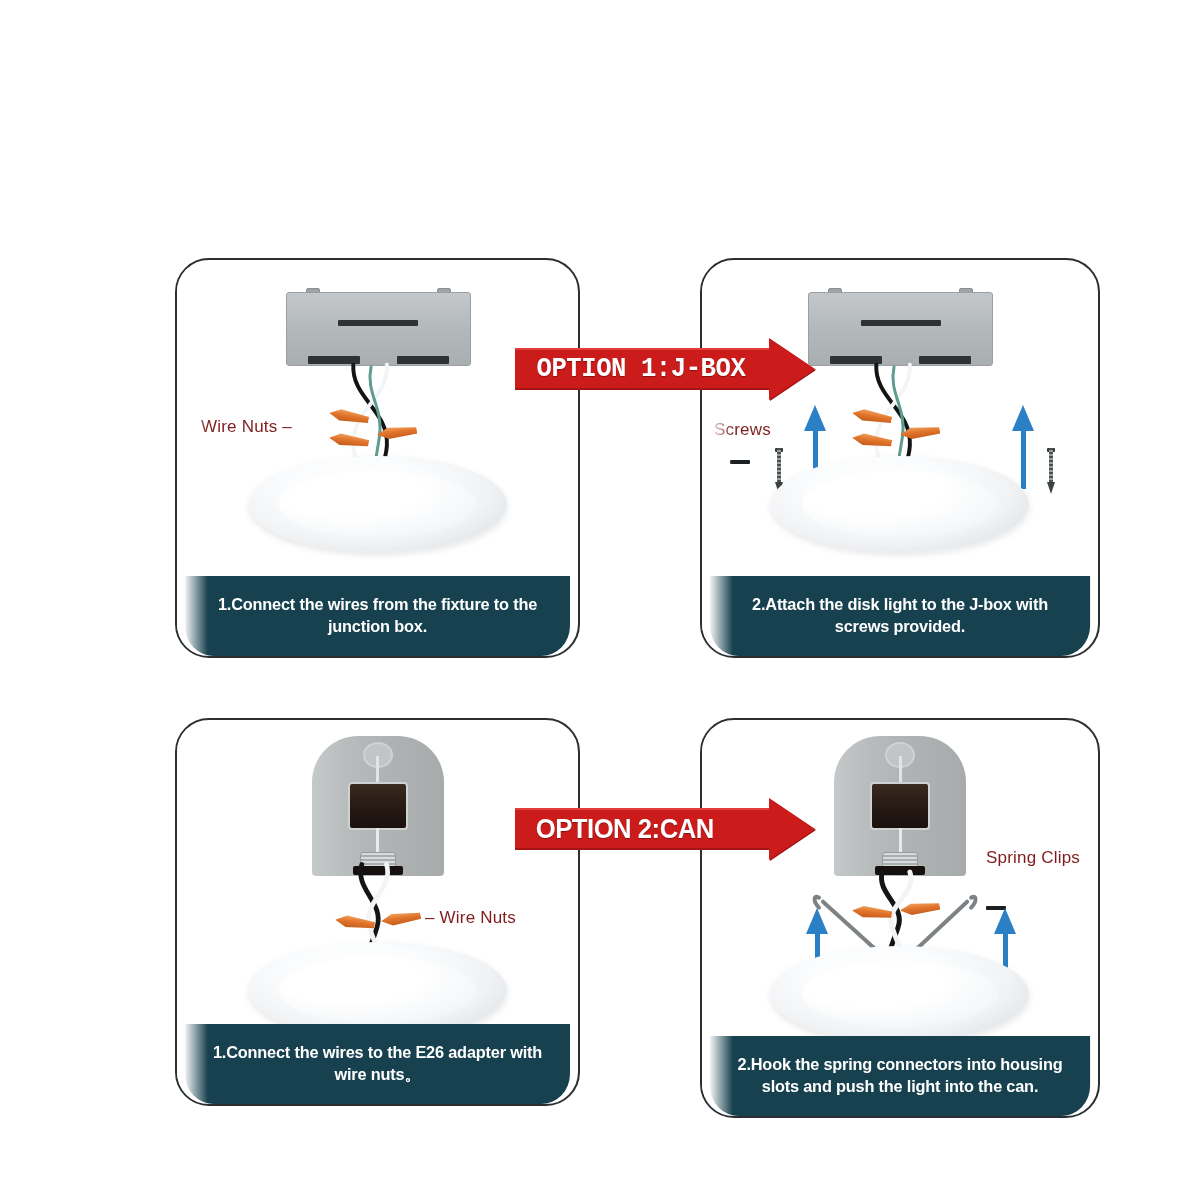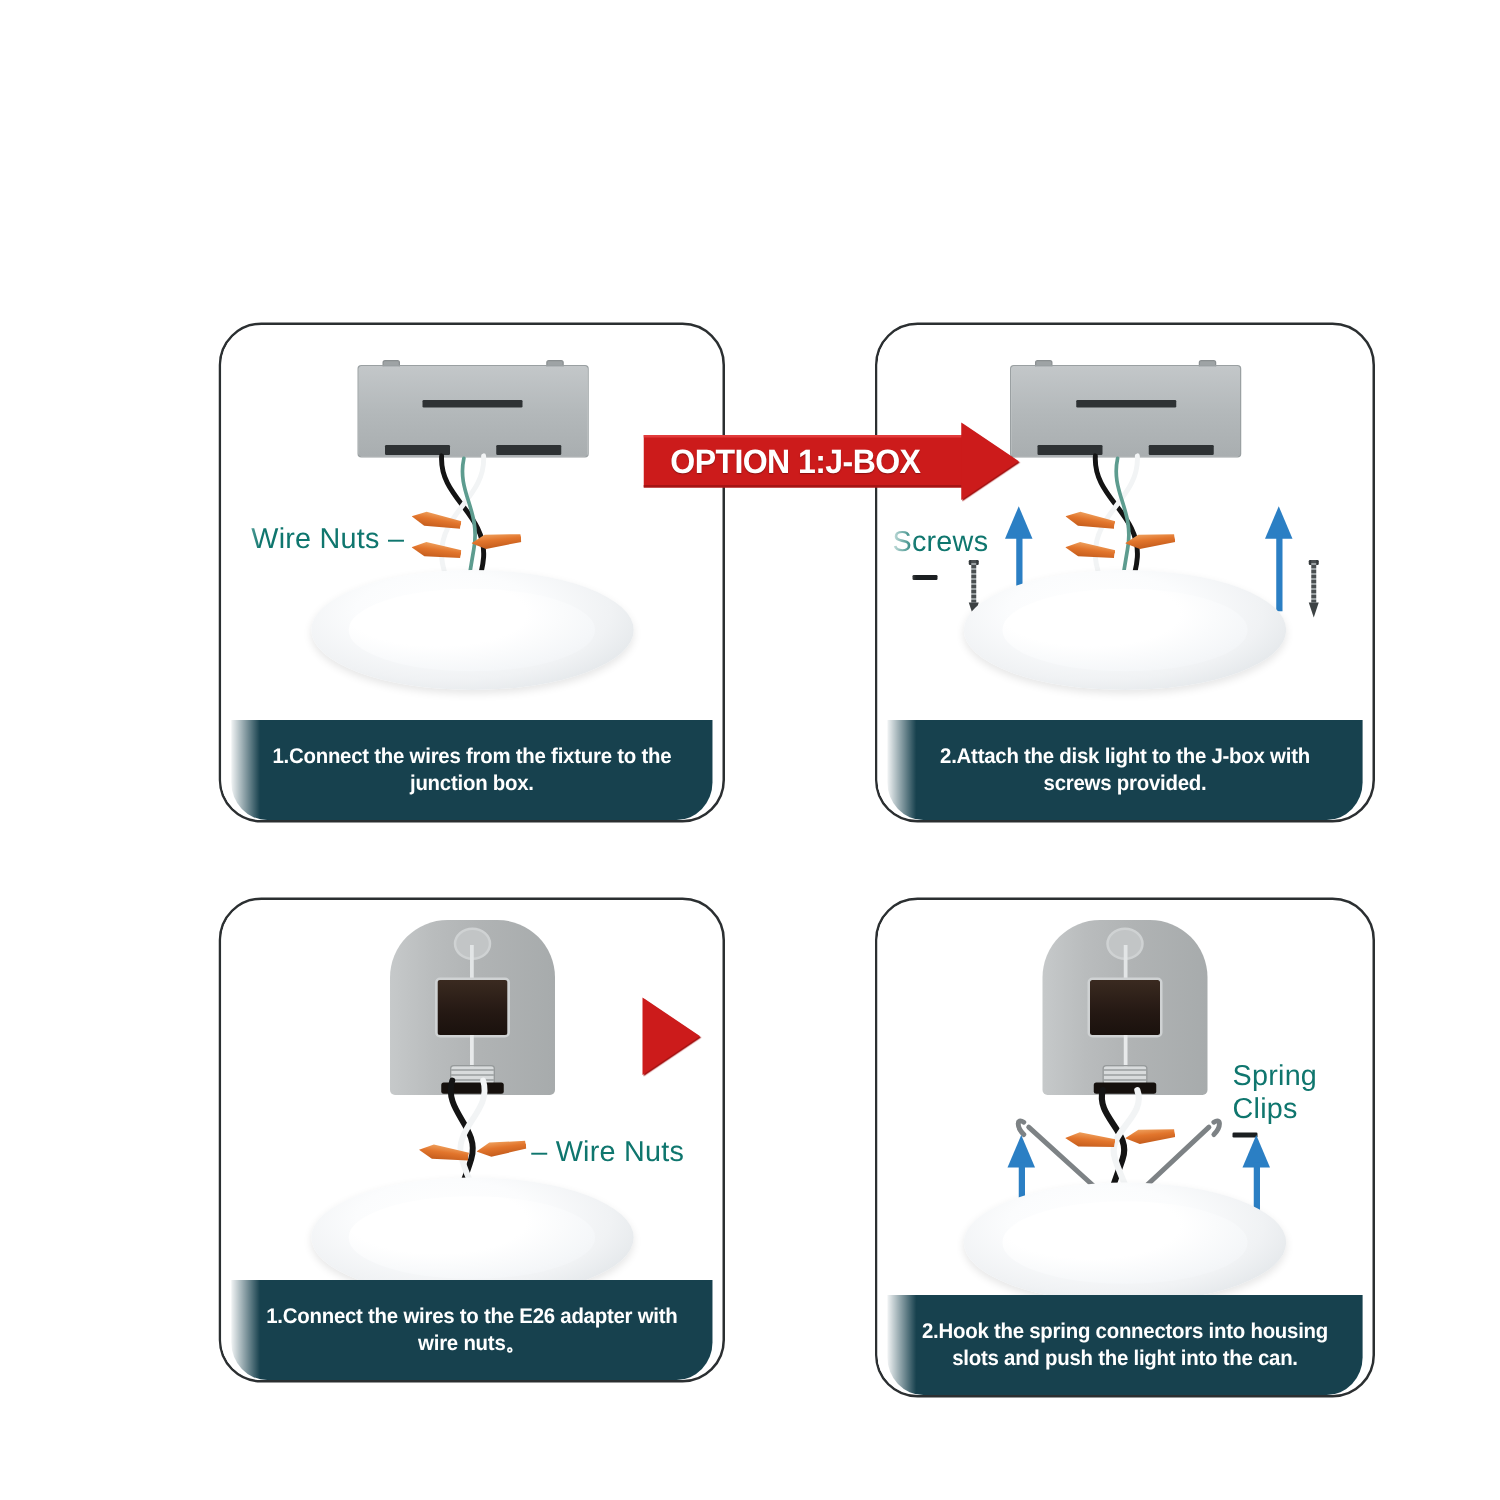--- a/index.html
+++ b/index.html
@@ -140,21 +140,21 @@
     color: #ffffff;
     font-weight: 700;
     font-size: 27px;
     letter-spacing: -0.5px;
     transform: scaleX(0.95);
     text-shadow: 0 1px 1px rgba(0,0,0,0.35);
     position: relative;
     z-index: 2;
   }
   .opt1 { left: 515px; top: 338px; }
-  .opt1 .shaft { width: 255px; }
+  .opt1 .shaft { width: 255px; font-family: Liberation Mono, monospace; }
   .opt2 { left: 515px; top: 798px; }
   .opt2 .shaft { width: 255px; }
 
   
   .jbox {
     position: absolute;
     width: 185px;
     height: 78px;
     left: 50%;
     margin-left: -92px;
@@ -307,22 +307,22 @@
     position: absolute;
     inset: 0;
     background: linear-gradient(to bottom, #f0a563 0%, #e2752c 45%, #c15a1b 100%);
     clip-path: polygon(0% 50%, 28% 6%, 100% 26%, 100% 74%, 28% 94%);
     border-radius: 2px;
   }
 
   
   .lbl {
     position: absolute;
-    color: #0f766e;
-    font-size: 23px;
+    color: #7f1d1d;
+    font-size: 17px;
     font-weight: 400;
     white-space: nowrap;
     letter-spacing: 0.2px;
   }
   .lbl.two-line { white-space: normal; line-height: 1.12; text-align: left; }
 
   
   .blue-arrow { position: absolute; width: 22px; height: 84px; }
   .blue-arrow .stem {
     position: absolute;
@@ -569,16 +569,19 @@
   </div>
 
   <div class="option-arrow opt1">
     <div class="shaft">
       <span class="label">OPTION 1:J-BOX</span>
     </div>
     <div class="head"></div>
   </div>
 
   <div class="option-arrow opt2">
+    <div class="shaft">
+      <span class="label">OPTION 2:CAN</span>
+    </div>
     <div class="head"></div>
   </div>
 
 </div>
 
 </body></html>

